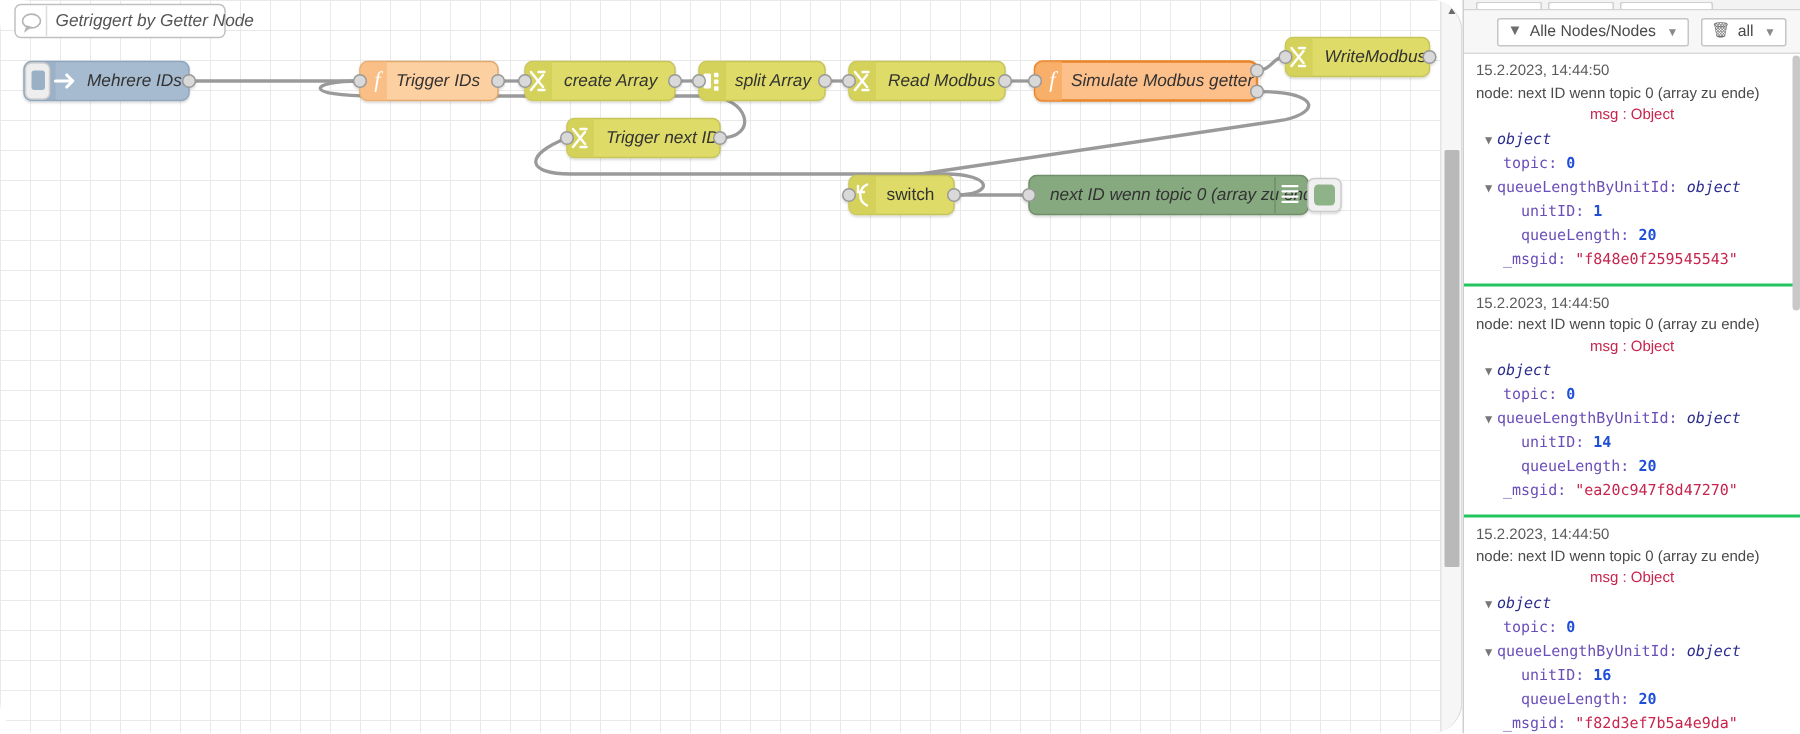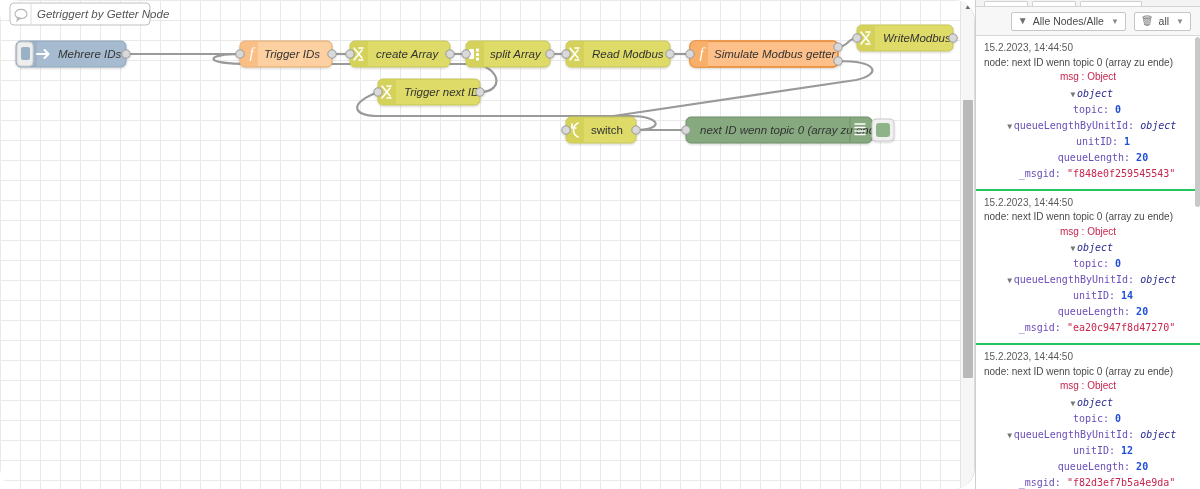--- a/index.html
+++ b/index.html
@@ -129,21 +129,21 @@
     line-height: 1.45;
   }
   .dbg-time { color: #5a5a5a; font-size: 10px; }
   .dbg-node { color: #4a4a4a; font-size: 10px; }
   .dbg-topic { color: #c7254e; font-size: 10px; margin-bottom: 1px; text-align: center; }
   .dbg-tree {
     font-family: "DejaVu Sans Mono", "Liberation Mono", monospace;
     font-size: 10px;
     color: #333333;
   }
-  .dbg-row { white-space: nowrap; line-height: 1.6; text-align: center; }
+  .dbg-row { white-space: nowrap; line-height: 1.6; }
   .tw { color: #777777; font-size: 8px; display: inline-block; width: 8px; }
   .k-obj { color: #2b2b8f; font-style: italic; }
   .k-key { color: #6b4fb8; }
   .k-type { color: #2b2b8f; font-style: italic; }
   .v-num { color: #1f4fd8; font-weight: bold; }
   .v-str { color: #c7254e; }
   .ind1 { padding-left: 6px; }
   .ind2 { padding-left: 18px; }
   .ind3 { padding-left: 30px; }
 
@@ -335,21 +335,21 @@
 
     <div id="sidebar-tabstrip">
       <div class="stub"></div>
       <div class="stub"></div>
       <div class="stub wide"></div>
     </div>
 
     <div id="debug-toolbar">
       <div class="tb-btn">
         <span class="tb-ico">▼</span>
-        <span>Alle Nodes/Alle</span>
+        <span>Alle Nodes/Nodes</span>
         <span class="caret">▼</span>
       </div>
       <div class="tb-btn">
         <span class="tb-ico">🗑</span>
         <span>all</span>
         <span class="caret">▼</span>
       </div>
     </div>
 
     <div id="debug-list">
@@ -427,21 +427,21 @@
           <div class="dbg-row ind2">
             <span class="k-key">topic:</span>
             <span class="v-num">0</span>
           </div>
           <div class="dbg-row ind1">
             <span class="tw">▼</span><span class="k-key">queueLengthByUnitId:</span>
             <span class="k-type">object</span>
           </div>
           <div class="dbg-row ind3">
             <span class="k-key">unitID:</span>
-            <span class="v-num">12</span>
+            <span class="v-num">16</span>
           </div>
           <div class="dbg-row ind3">
             <span class="k-key">queueLength:</span>
             <span class="v-num">20</span>
           </div>
           <div class="dbg-row ind2">
             <span class="k-key">_msgid:</span>
             <span class="v-str">"f82d3ef7b5a4e9da"</span>
           </div>
         </div>

